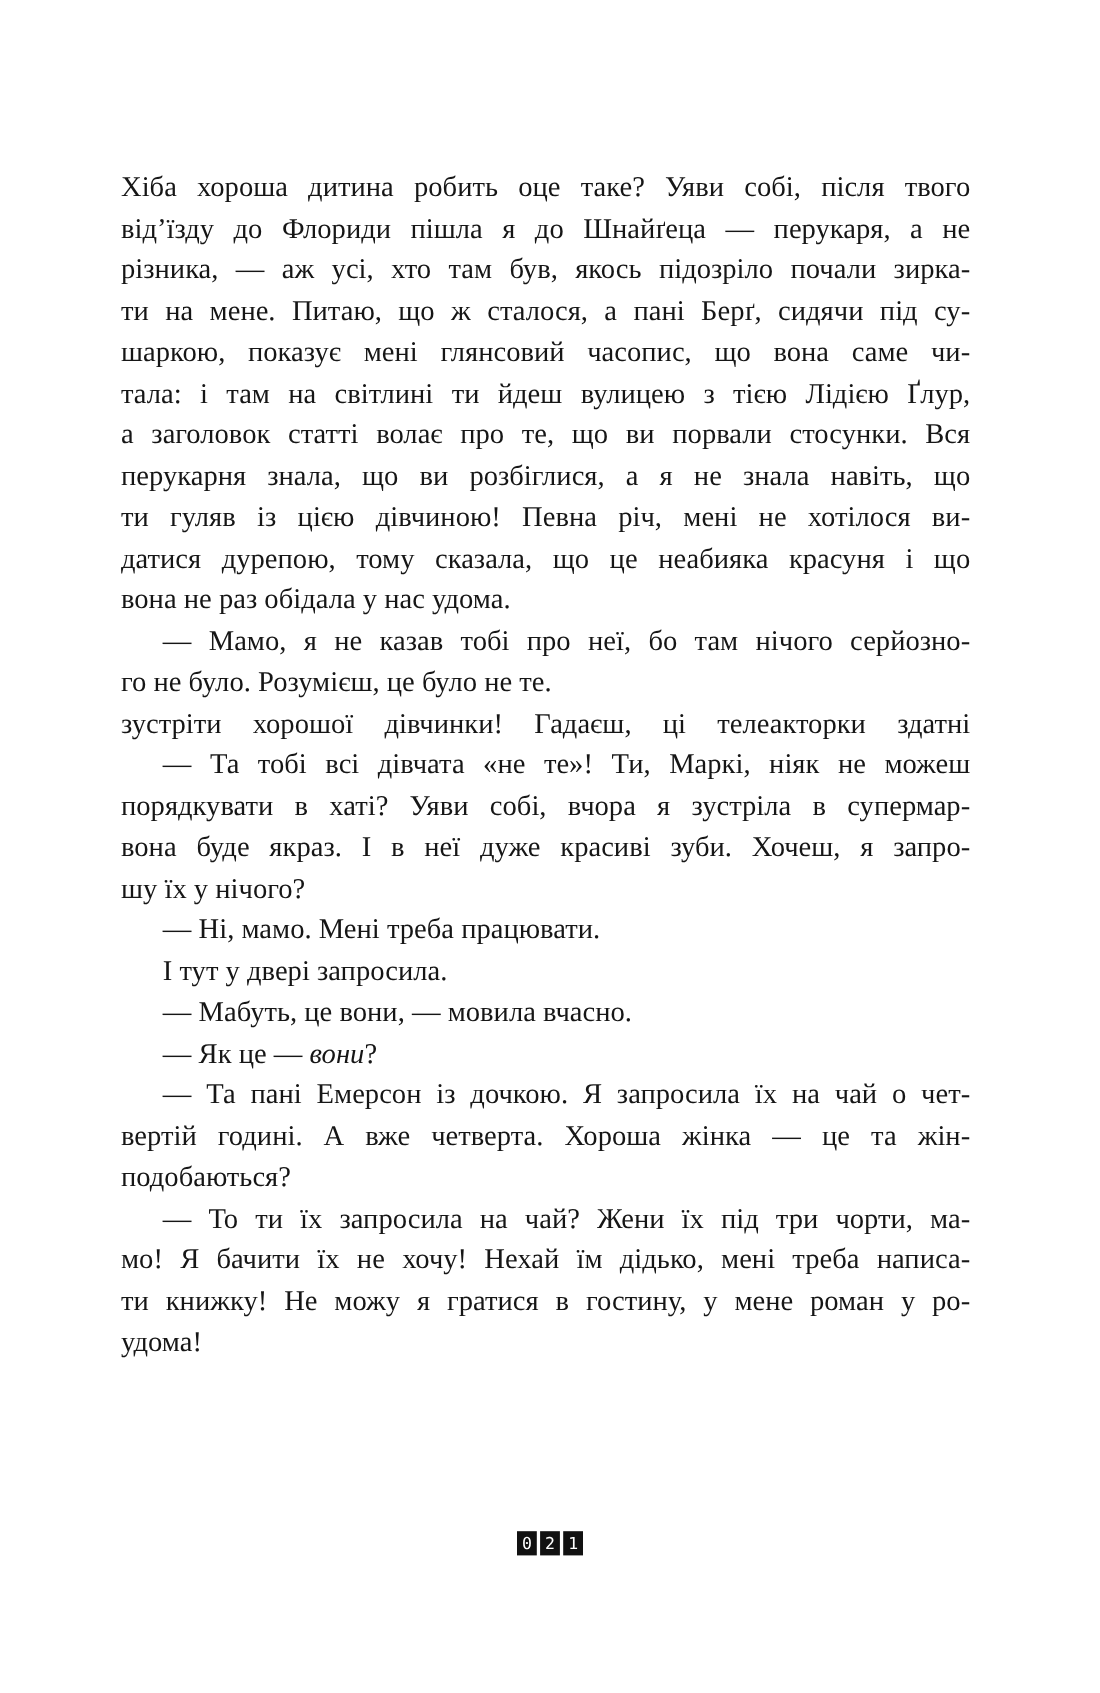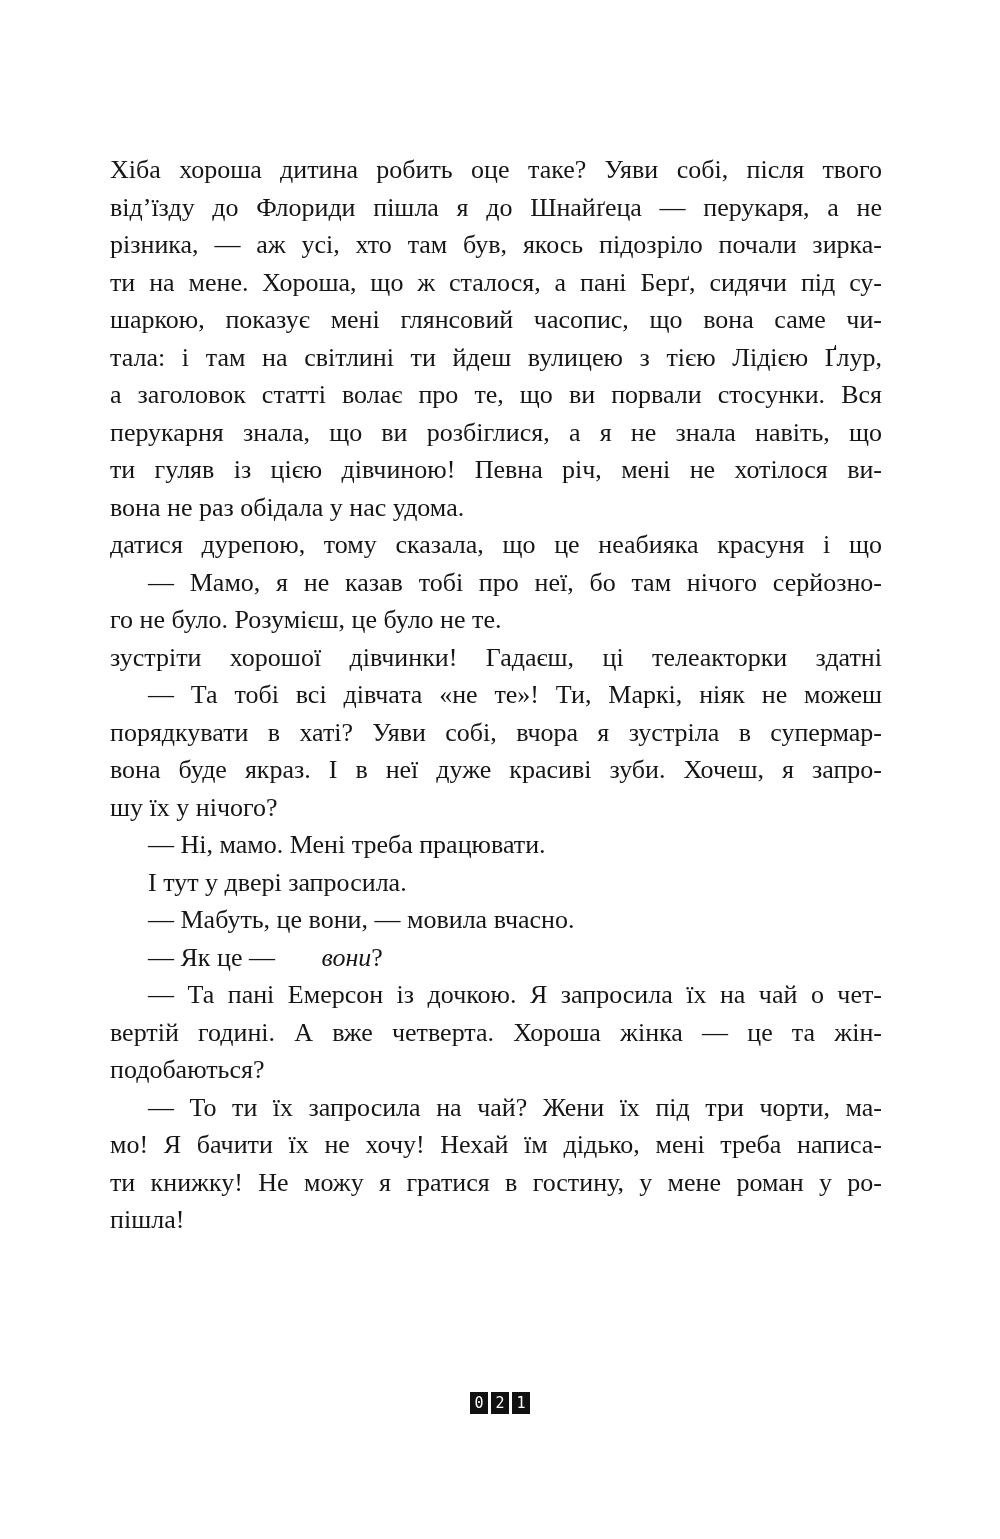--- a/index.html
+++ b/index.html
@@ -30,21 +30,20 @@
     white-space: normal;
   }
   .page-body .line.last {
     text-align-last: left;
   }
   .page-body .line.indent {
     text-indent: 38px;
   }
   .page-body .line i {
     font-style: italic;
-    margin-left: 40px;
   }
   .page-number {
     position: absolute;
     left: 0;
     right: 0;
     top: 1392px;
     display: flex;
     justify-content: center;
     gap: 3px;
   }
@@ -61,45 +60,45 @@
   }
 </style>
 </head>
 <body>
 
 <div class="book-page">
   <div class="page-body">
       <div class="line">Хіба хороша дитина робить оце таке? Уяви собі, після твого</div>
       <div class="line">від’їзду до Флориди пішла я до Шнайґеца — перукаря, а не</div>
       <div class="line">різника, — аж усі, хто там був, якось підозріло почали зирка-</div>
-      <div class="line">ти на мене. Хороша, що ж сталося, а пані Берґ, сидячи під су-</div>
+      <div class="line">ти на мене. Питаю, що ж сталося, а пані Берґ, сидячи під су-</div>
       <div class="line">шаркою, показує мені глянсовий часопис, що вона саме чи-</div>
       <div class="line">тала: і там на світлині ти йдеш вулицею з тією Лідією Ґлур,</div>
       <div class="line">а заголовок статті волає про те, що ви порвали стосунки. Вся</div>
       <div class="line">перукарня знала, що ви розбіглися, а я не знала навіть, що</div>
       <div class="line">ти гуляв із цією дівчиною! Певна річ, мені не хотілося ви-</div>
+      <div class="line">датися дурепою, тому сказала, що це неабияка красуня і що</div>
       <div class="line last">вона не раз обідала у нас удома.</div>
-      <div class="line">датися дурепою, тому сказала, що це неабияка красуня і що</div>
       <div class="line indent">— Мамо, я не казав тобі про неї, бо там нічого серйозно-</div>
       <div class="line last">го не було. Розумієш, це було не те.</div>
       <div class="line">зустріти хорошої дівчинки! Гадаєш, ці телеакторки здатні</div>
       <div class="line indent">— Та тобі всі дівчата «не те»! Ти, Маркі, ніяк не можеш</div>
       <div class="line">порядкувати в хаті? Уяви собі, вчора я зустріла в супермар-</div>
       <div class="line">вона буде якраз. І в неї дуже красиві зуби. Хочеш, я запро-</div>
       <div class="line last">шу їх у нічого?</div>
       <div class="line last indent">— Ні, мамо. Мені треба працювати.</div>
       <div class="line last indent">І тут у двері запросила.</div>
       <div class="line last indent">— Мабуть, це вони, — мовила вчасно.</div>
       <div class="line last indent">— Як це — <i>вони</i>?</div>
       <div class="line indent">— Та пані Емерсон із дочкою. Я запросила їх на чай о чет-</div>
       <div class="line">вертій годині. А вже четверта. Хороша жінка — це та жін-</div>
       <div class="line last">подобаються?</div>
       <div class="line indent">— То ти їх запросила на чай? Жени їх під три чорти, ма-</div>
       <div class="line">мо! Я бачити їх не хочу! Нехай їм дідько, мені треба написа-</div>
       <div class="line">ти книжку! Не можу я гратися в гостину, у мене роман у ро-</div>
-      <div class="line last">пішла!</div>
+      <div class="line last">удома!</div>
     </div>
   <div class="page-number">
       <div class="digit-box" style="background: rgb(17, 17, 17); color: rgb(255, 255, 255);">0</div>
       <div class="digit-box" style="background: rgb(17, 17, 17); color: rgb(255, 255, 255);">2</div>
       <div class="digit-box" style="background: rgb(17, 17, 17); color: rgb(255, 255, 255);">1</div>
     </div>
 </div>
 
 </body></html>

